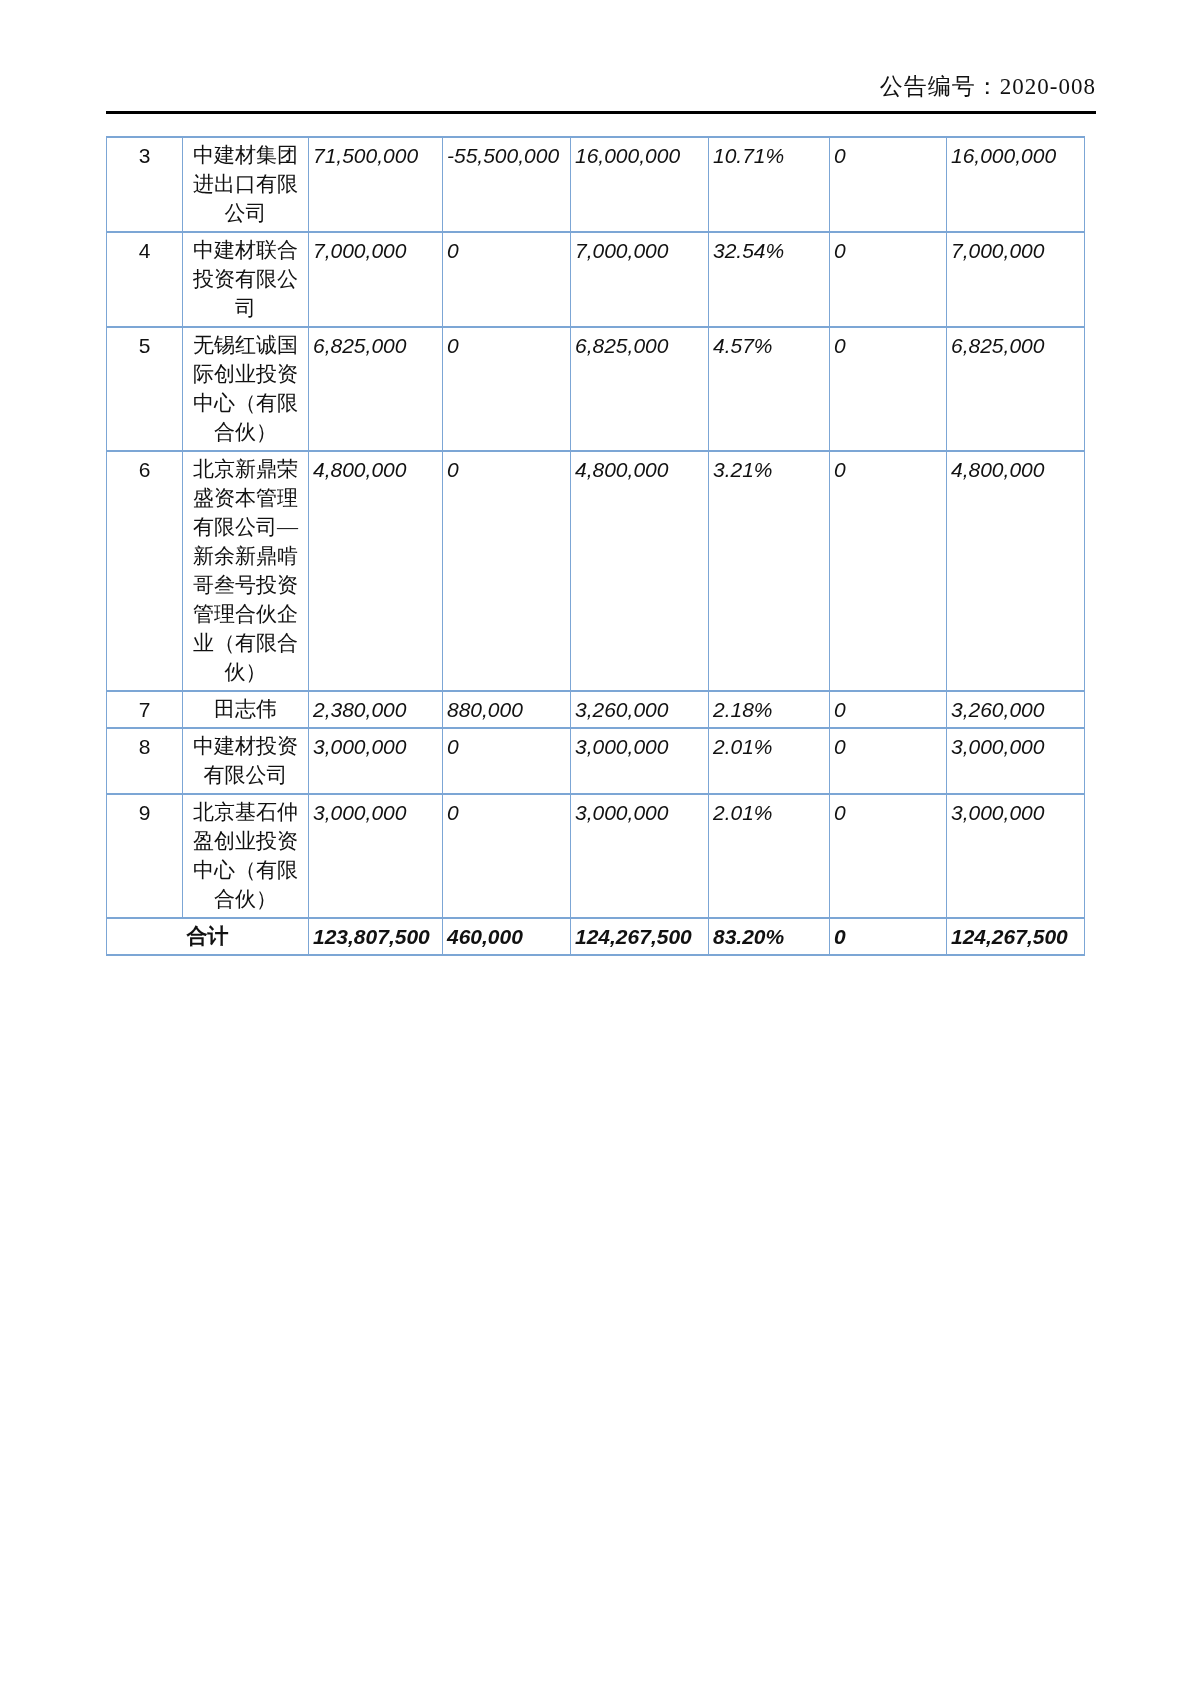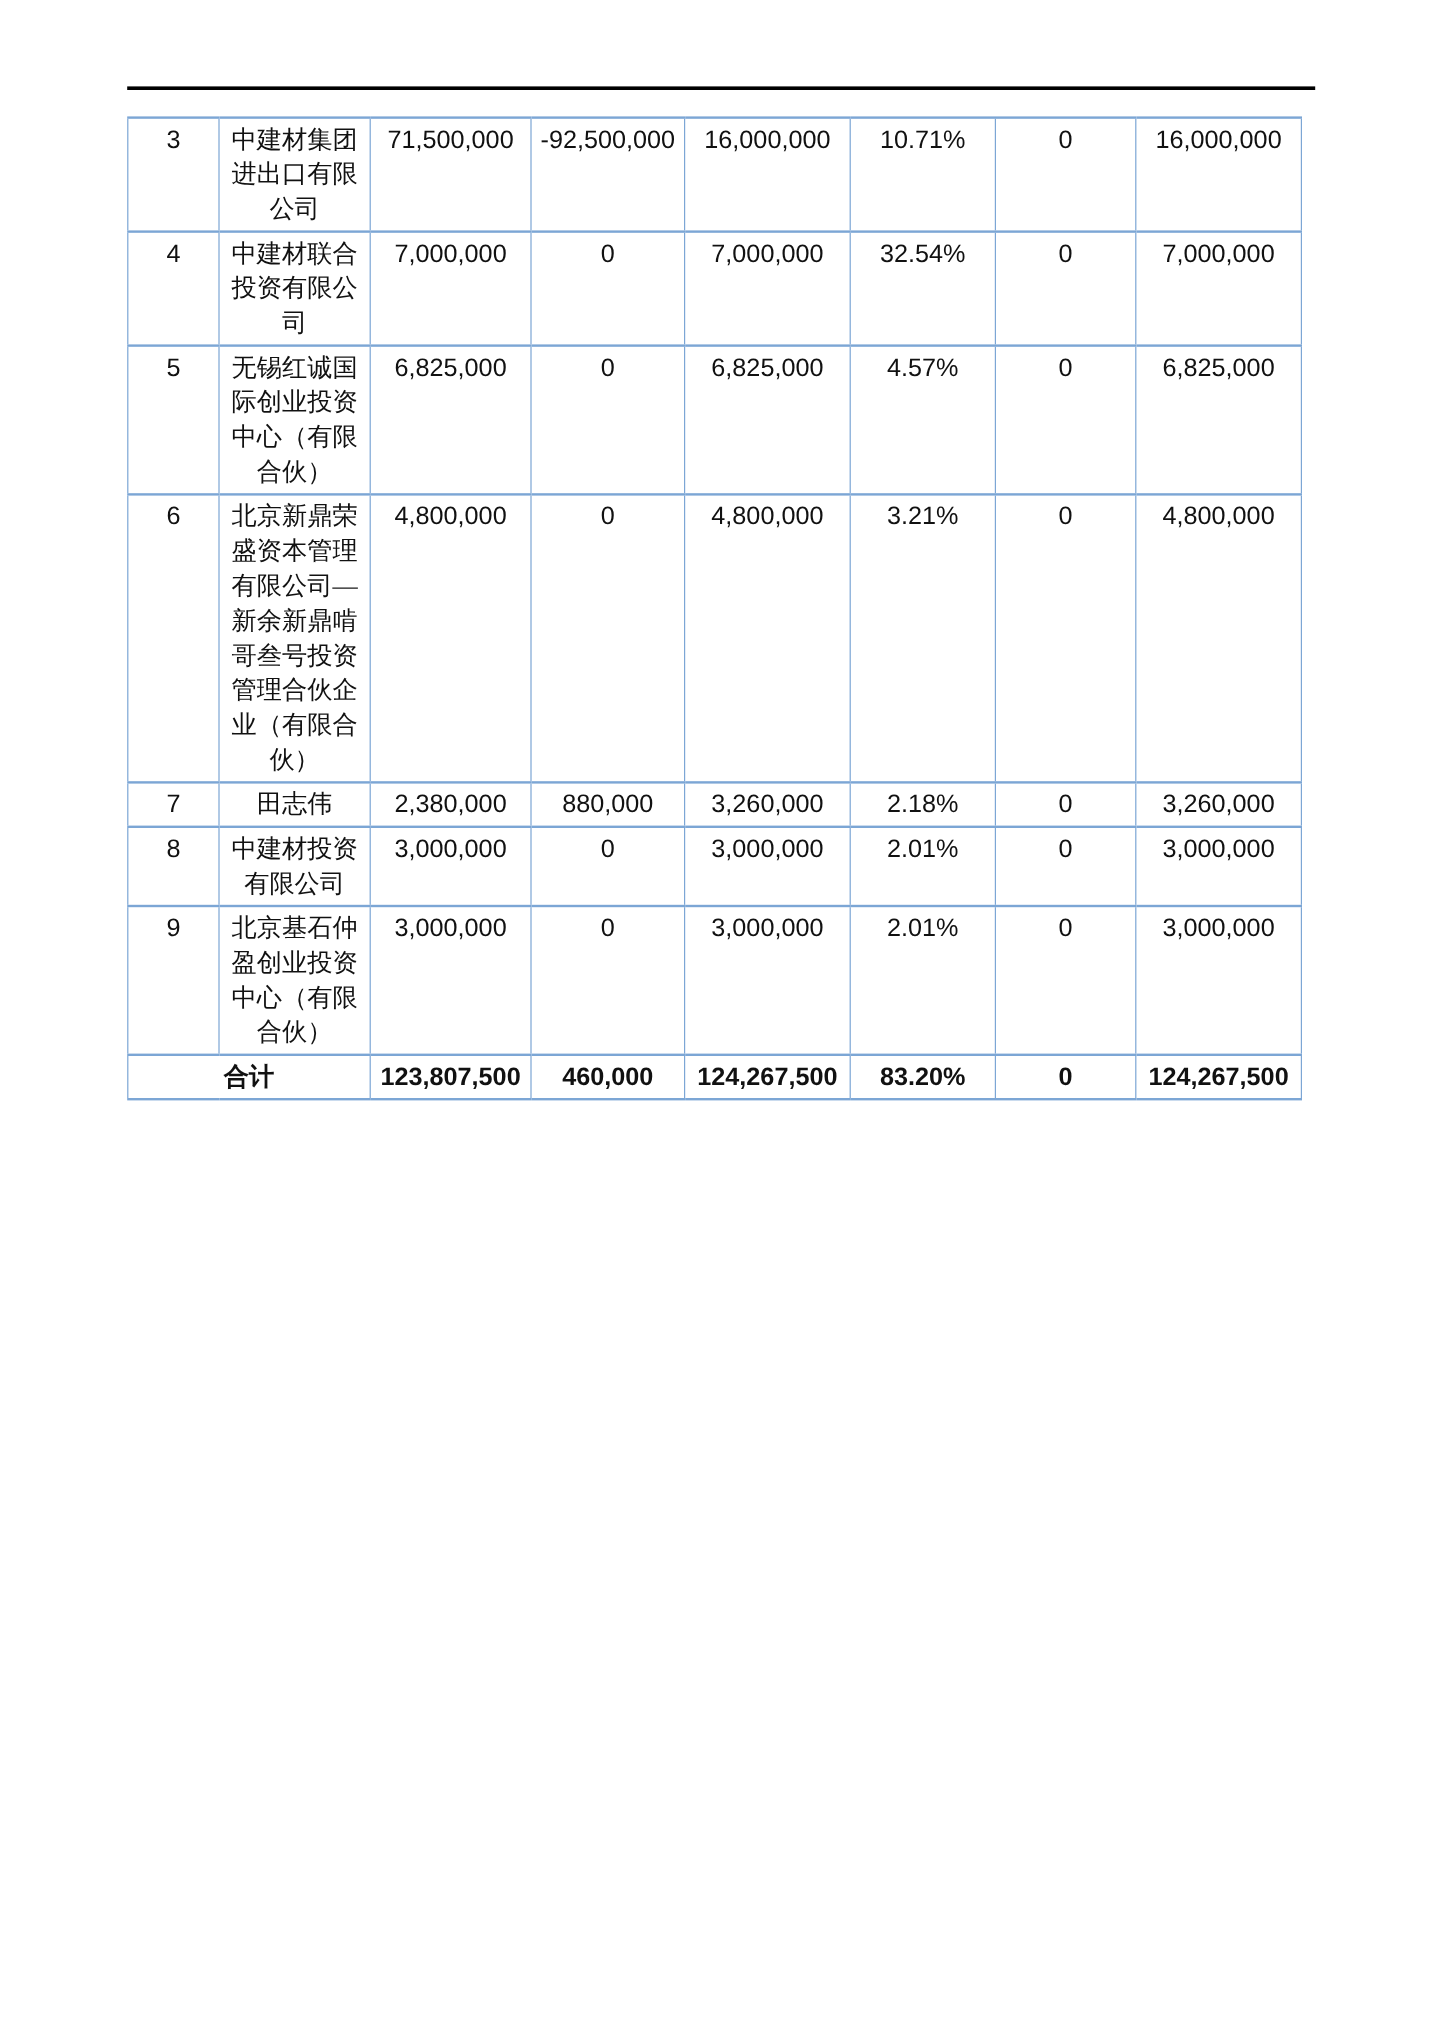--- a/index.html
+++ b/index.html
@@ -22,55 +22,58 @@
     vertical-align:top;font-size:21px;line-height:29px;padding:3px 4px;
     overflow:hidden;
   }
   td.c-rank{
     text-align:center;font-family:"Liberation Sans", sans-serif;font-size:20px;
   }
   td.c-name{
     text-align:center;padding:3px 12px;word-break:break-all;
   }
   td.num{
-    text-align:center;padding-right:11px;
-    font-family:"Liberation Sans", sans-serif;font-size:20px;
+    text-align:left;padding-right:11px;
+    font-family:"Liberation Sans", sans-serif;font-size:20px;font-style:italic;
   }
   tr.total td{font-weight:bold;}
   td.total-label{text-align:center;word-break:keep-all;}
   td.notes-cell{padding:6px 16px 16px 16px;}
   .notes-title{margin:2px 0 0 0;font-size:21px;line-height:46px;text-align:left;}
   .notes-para{
     margin:0;font-size:21px;line-height:47px;text-align:justify;text-indent:44px;
   }
   .notes-para-last{margin:0;font-size:21px;line-height:40px;text-indent:44px;text-align:left;}
 </style>
 </head>
 <body>
 
 <div class="page">
+  <div class="header-row">
+    <span>公告编号：2020-008</span>
+  </div>
   <div class="divider"></div>
 
   <table class="shareholders">
     <colgroup>
       <col style="width:76px">
         <col style="width:126px">
         <col style="width:134px">
         <col style="width:128px">
       <col style="width:138px">
         <col style="width:121px">
         <col style="width:117px">
         <col style="width:138px">
     </colgroup>
     <tbody>
         <tr>
           <td class="c-rank">3</td>
           <td class="c-name">中建材集团进出口有限公司</td>
           <td class="num">71,500,000</td>
-          <td class="num">-92,500,000</td>
+          <td class="num">-55,500,000</td>
           <td class="num">16,000,000</td>
           <td class="num">10.71%</td>
           <td class="num">0</td>
           <td class="num">16,000,000</td>
         </tr>
         <tr>
           <td class="c-rank">4</td>
           <td class="c-name">中建材联合投资有限公司</td>
           <td class="num">7,000,000</td>
           <td class="num">0</td>

